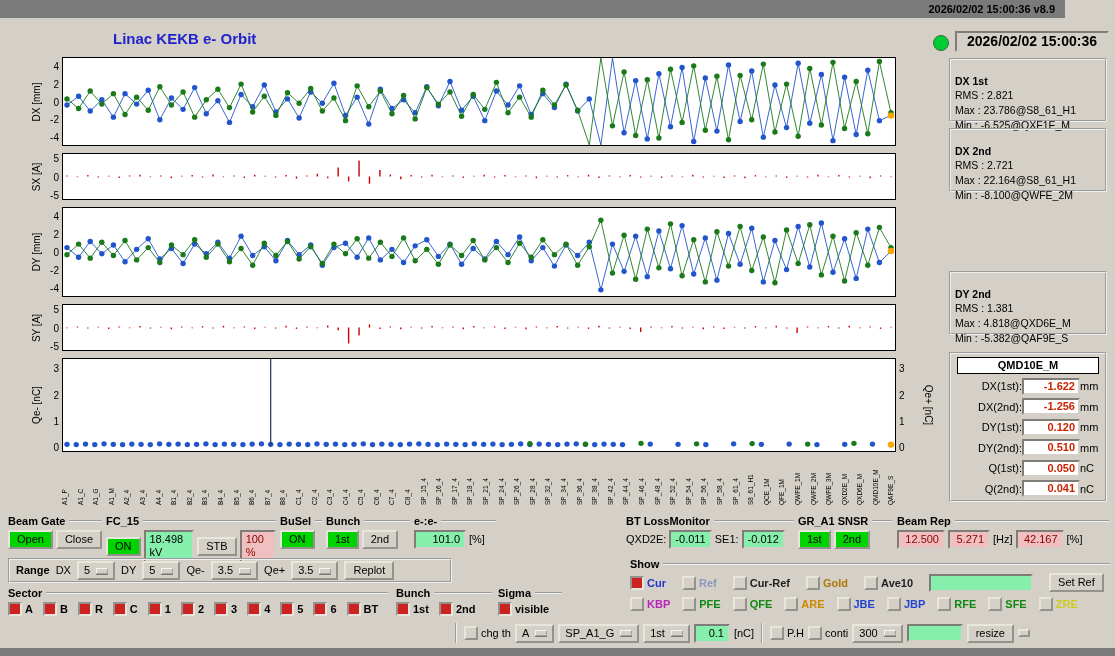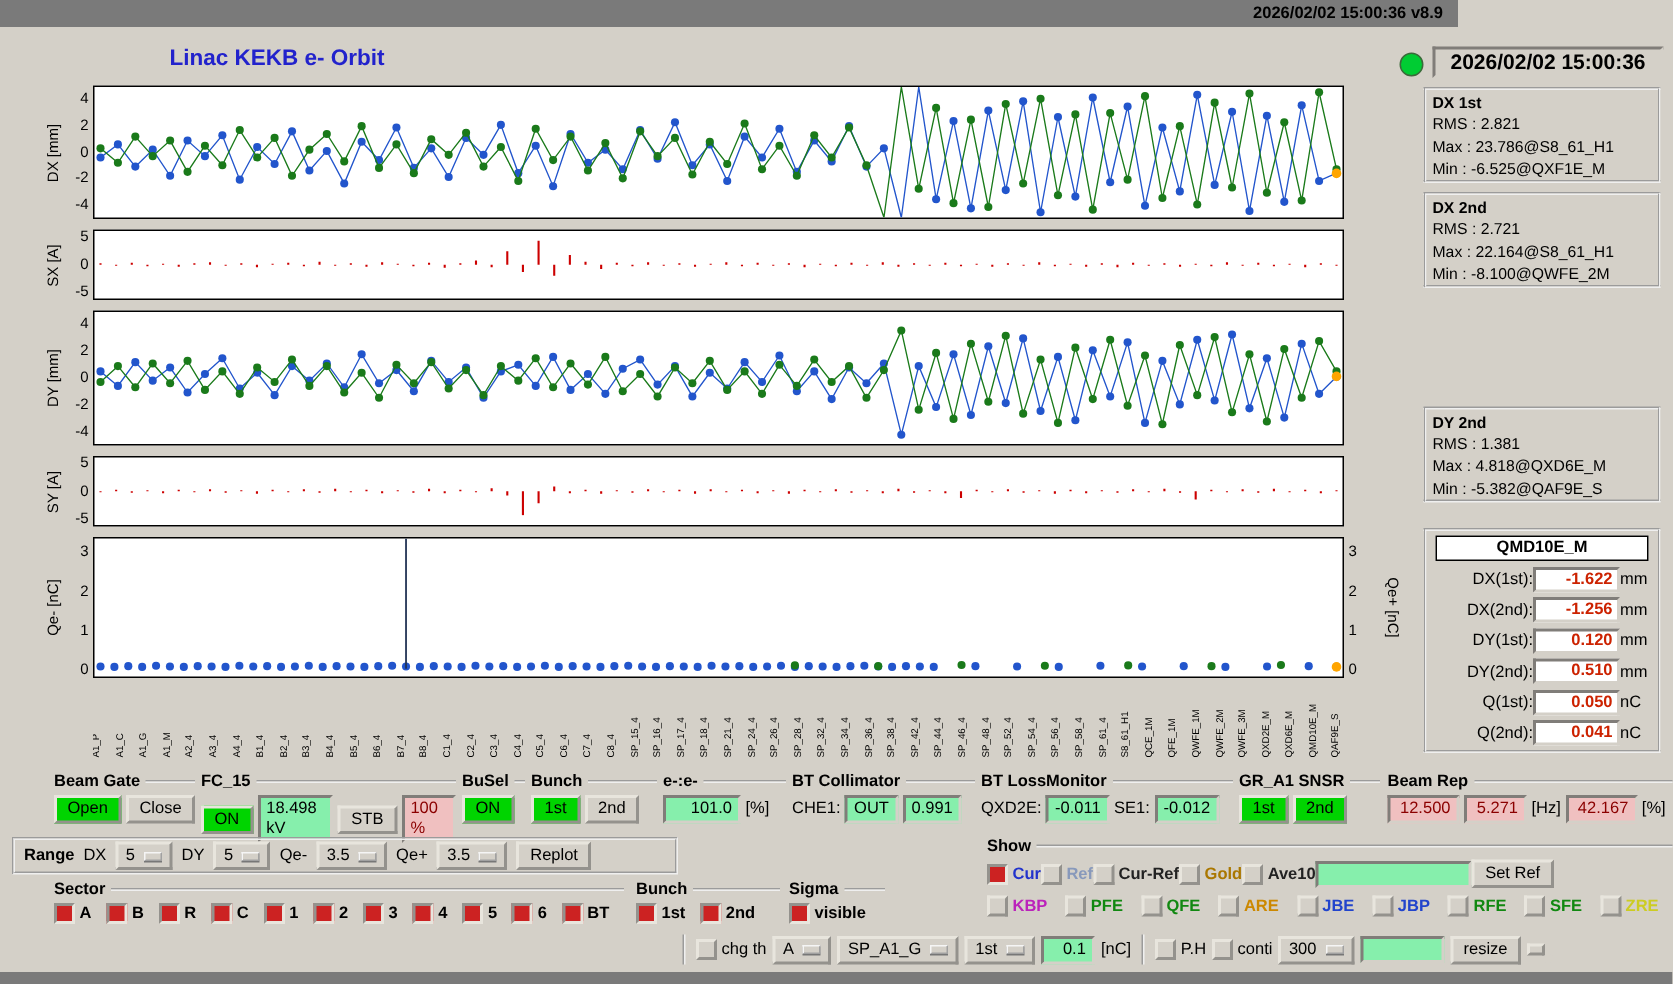--- a/index.html
+++ b/index.html
@@ -1,43 +1,43 @@
 <!DOCTYPE html>
 <html><head>
 <meta charset="utf-8">
 <style>
   html,body{margin:0;padding:0;}
   body{width:1115px;height:656px;background:#d4d0c8;font-family:"Liberation Sans",sans-serif;font-size:11px;color:#000;position:relative;overflow:hidden;}
   #app{position:absolute;inset:0;}
-  .topbar{position:absolute;top:0;left:0;width:972px;height:18px;background:#7a7a7a;box-sizing:border-box;text-align:right;line-height:18px;font-weight:bold;padding-right:10px;}
+  .topbar{position:absolute;top:0;left:0;width:1065px;height:18px;background:#7a7a7a;box-sizing:border-box;text-align:right;line-height:18px;font-weight:bold;padding-right:10px;}
   .botstrip{position:absolute;bottom:0;left:0;width:1115px;height:8px;background:#7a7a7a;}
   .pagetitle{position:absolute;left:113px;top:30px;font-size:15px;font-weight:bold;color:#2222cc;}
   .led{position:absolute;left:933px;top:35px;width:14px;height:14px;border-radius:50%;background:#00cc33;border:1px solid #3a6a3a;}
   .tsbox{position:absolute;left:955px;top:31px;width:150px;height:17px;background:#d4d0c8;border:2px inset #d4d0c8;text-align:center;font-weight:bold;line-height:17px;font-size:14px;}
-  .statbox{position:absolute;left:949px;width:158px;height:64px;border:2px groove #efefef;box-sizing:border-box;padding:3px 4px;font-size:10.5px;}
+  .statbox{position:absolute;left:949px;width:158px;height:64px;border:2px groove #efefef;box-sizing:border-box;padding:15px 4px;font-size:10.5px;}
   .statbox .stat-title{font-weight:bold;margin-bottom:1px;}
   .statbox .stat-line{line-height:15px;white-space:nowrap;}
   .monpanel{position:absolute;left:949px;top:352px;width:158px;height:150px;border:2px groove #efefef;box-sizing:border-box;}
   .montitle{margin:3px 6px 2px 6px;background:#fff;border:1px solid #000;text-align:center;font-weight:bold;height:15px;line-height:15px;}
   .monrow{display:flex;align-items:center;gap:0;padding:0 5px;height:20.5px;}
   .monlab{flex:1;text-align:right;}
   .monval{width:48px;background:#fff;border:2px inset #d4d0c8;color:#cc2200;text-align:right;padding:0 3px;font-weight:bold;height:13px;line-height:13px;}
   .monunit{width:20px;}
   .plotrow{position:absolute;left:0;width:945px;}
   .plotrow .ylab{position:absolute;left:36px;top:50%;transform:translate(-50%,-50%) rotate(-90deg);font-size:10px;white-space:nowrap;}
   .plotrow .ylabR{position:absolute;left:928px;top:50%;transform:translate(-50%,-50%) rotate(90deg);font-size:10px;white-space:nowrap;}
   .plotrow .ticksL{position:absolute;left:42px;top:0;width:17px;height:100%;}
   .plotrow .ticksR{position:absolute;left:899px;top:0;width:17px;height:100%;text-align:left;}
   .tick{position:absolute;right:0;transform:translateY(-50%);font-size:10px;}
   .ticksR .tick{right:auto;left:0;}
   .frame{position:absolute;left:62px;top:0;width:834px;height:100%;background:#fff;border:1px solid #000;box-sizing:border-box;}
   .frame svg{display:block;}
   .xlabels{position:absolute;left:62px;top:455px;width:834px;height:50px;display:flex;justify-content:space-between;overflow:hidden;}
   .xlab{writing-mode:vertical-rl;transform:rotate(180deg);font-size:6.5px;line-height:1.05;color:#000;}
-  .grp{position:absolute;margin-left:28px;}
+  .grp{position:absolute;}
   .cap{display:flex;align-items:center;gap:4px;font-weight:bold;height:13px;}
   .cap::after{content:"";flex:1;border-top:2px groove #efefef;}
   .row{display:flex;align-items:center;gap:3px;margin-top:3px;}
   .btn{border:2px outset #e8e5dd;background:#d4d0c8;padding:1px 7px;line-height:13px;display:inline-block;}
   .btn.green{background:#00d400;}
   .fld{background:#86efac;border:2px inset #d4d0c8;padding:1px 4px;line-height:13px;display:inline-block;font-size:11px;font-family:"Liberation Sans",sans-serif;}
   .fld.pink{background:#f0c0c0;color:#8b0000;}
   .lab{line-height:15px;}
   .opt{border:2px outset #e8e5dd;background:#d4d0c8;padding:1px 5px;display:inline-flex;align-items:center;gap:6px;line-height:13px;}
   .opt .bar{width:10px;height:4px;background:#d4d0c8;border:1px outset #f5f5f5;box-shadow:0 1px 0 #777;}
@@ -816,30 +816,20 @@
   </div>
   <div class="grp" style="left:414px;top:514px;width:82px">
     <div class="cap">
         <span>e-:e-</span>
       </div>
     <div class="row">
       <span class="fld" style="width:40px;text-align:right">101.0</span>
       <span class="lab">[%]</span>
     </div>
   </div>
-  <div class="grp" style="left:500px;top:514px;width:122px">
-    <div class="cap">
-        <span>BT Collimator</span>
-      </div>
-    <div class="row">
-      <span class="lab">CHE1:</span>
-      <span class="fld">OUT</span>
-      <span class="fld">0.991</span>
-    </div>
-  </div>
   <div class="grp" style="left:626px;top:514px;width:168px">
     <div class="cap">
         <span>BT LossMonitor</span>
       </div>
     <div class="row">
       <span class="lab">QXD2E:</span>
       <span class="fld">-0.011</span>
       <span class="lab">SE1:</span>
       <span class="fld">-0.012</span>
     </div>
@@ -968,21 +958,21 @@
           <span class="cb on"></span>
           <span class="cblab">visible</span>
         </span>
     </div>
   </div>
 
   <div class="grp" style="left:630px;top:557px;width:480px">
     <div class="cap">
         <span>Show</span>
       </div>
-    <div class="row" style="gap:0">
+    <div class="row" style="gap:16px">
       <span class="cbitem">
           <span class="cb on"></span>
           <span class="cblab" style="color: rgb(34, 51, 204);">Cur</span>
         </span>
       <span class="cbitem">
           <span class="cb"></span>
           <span class="cblab" style="color: rgb(136, 153, 187);">Ref</span>
         </span>
       <span class="cbitem">
           <span class="cb"></span>

